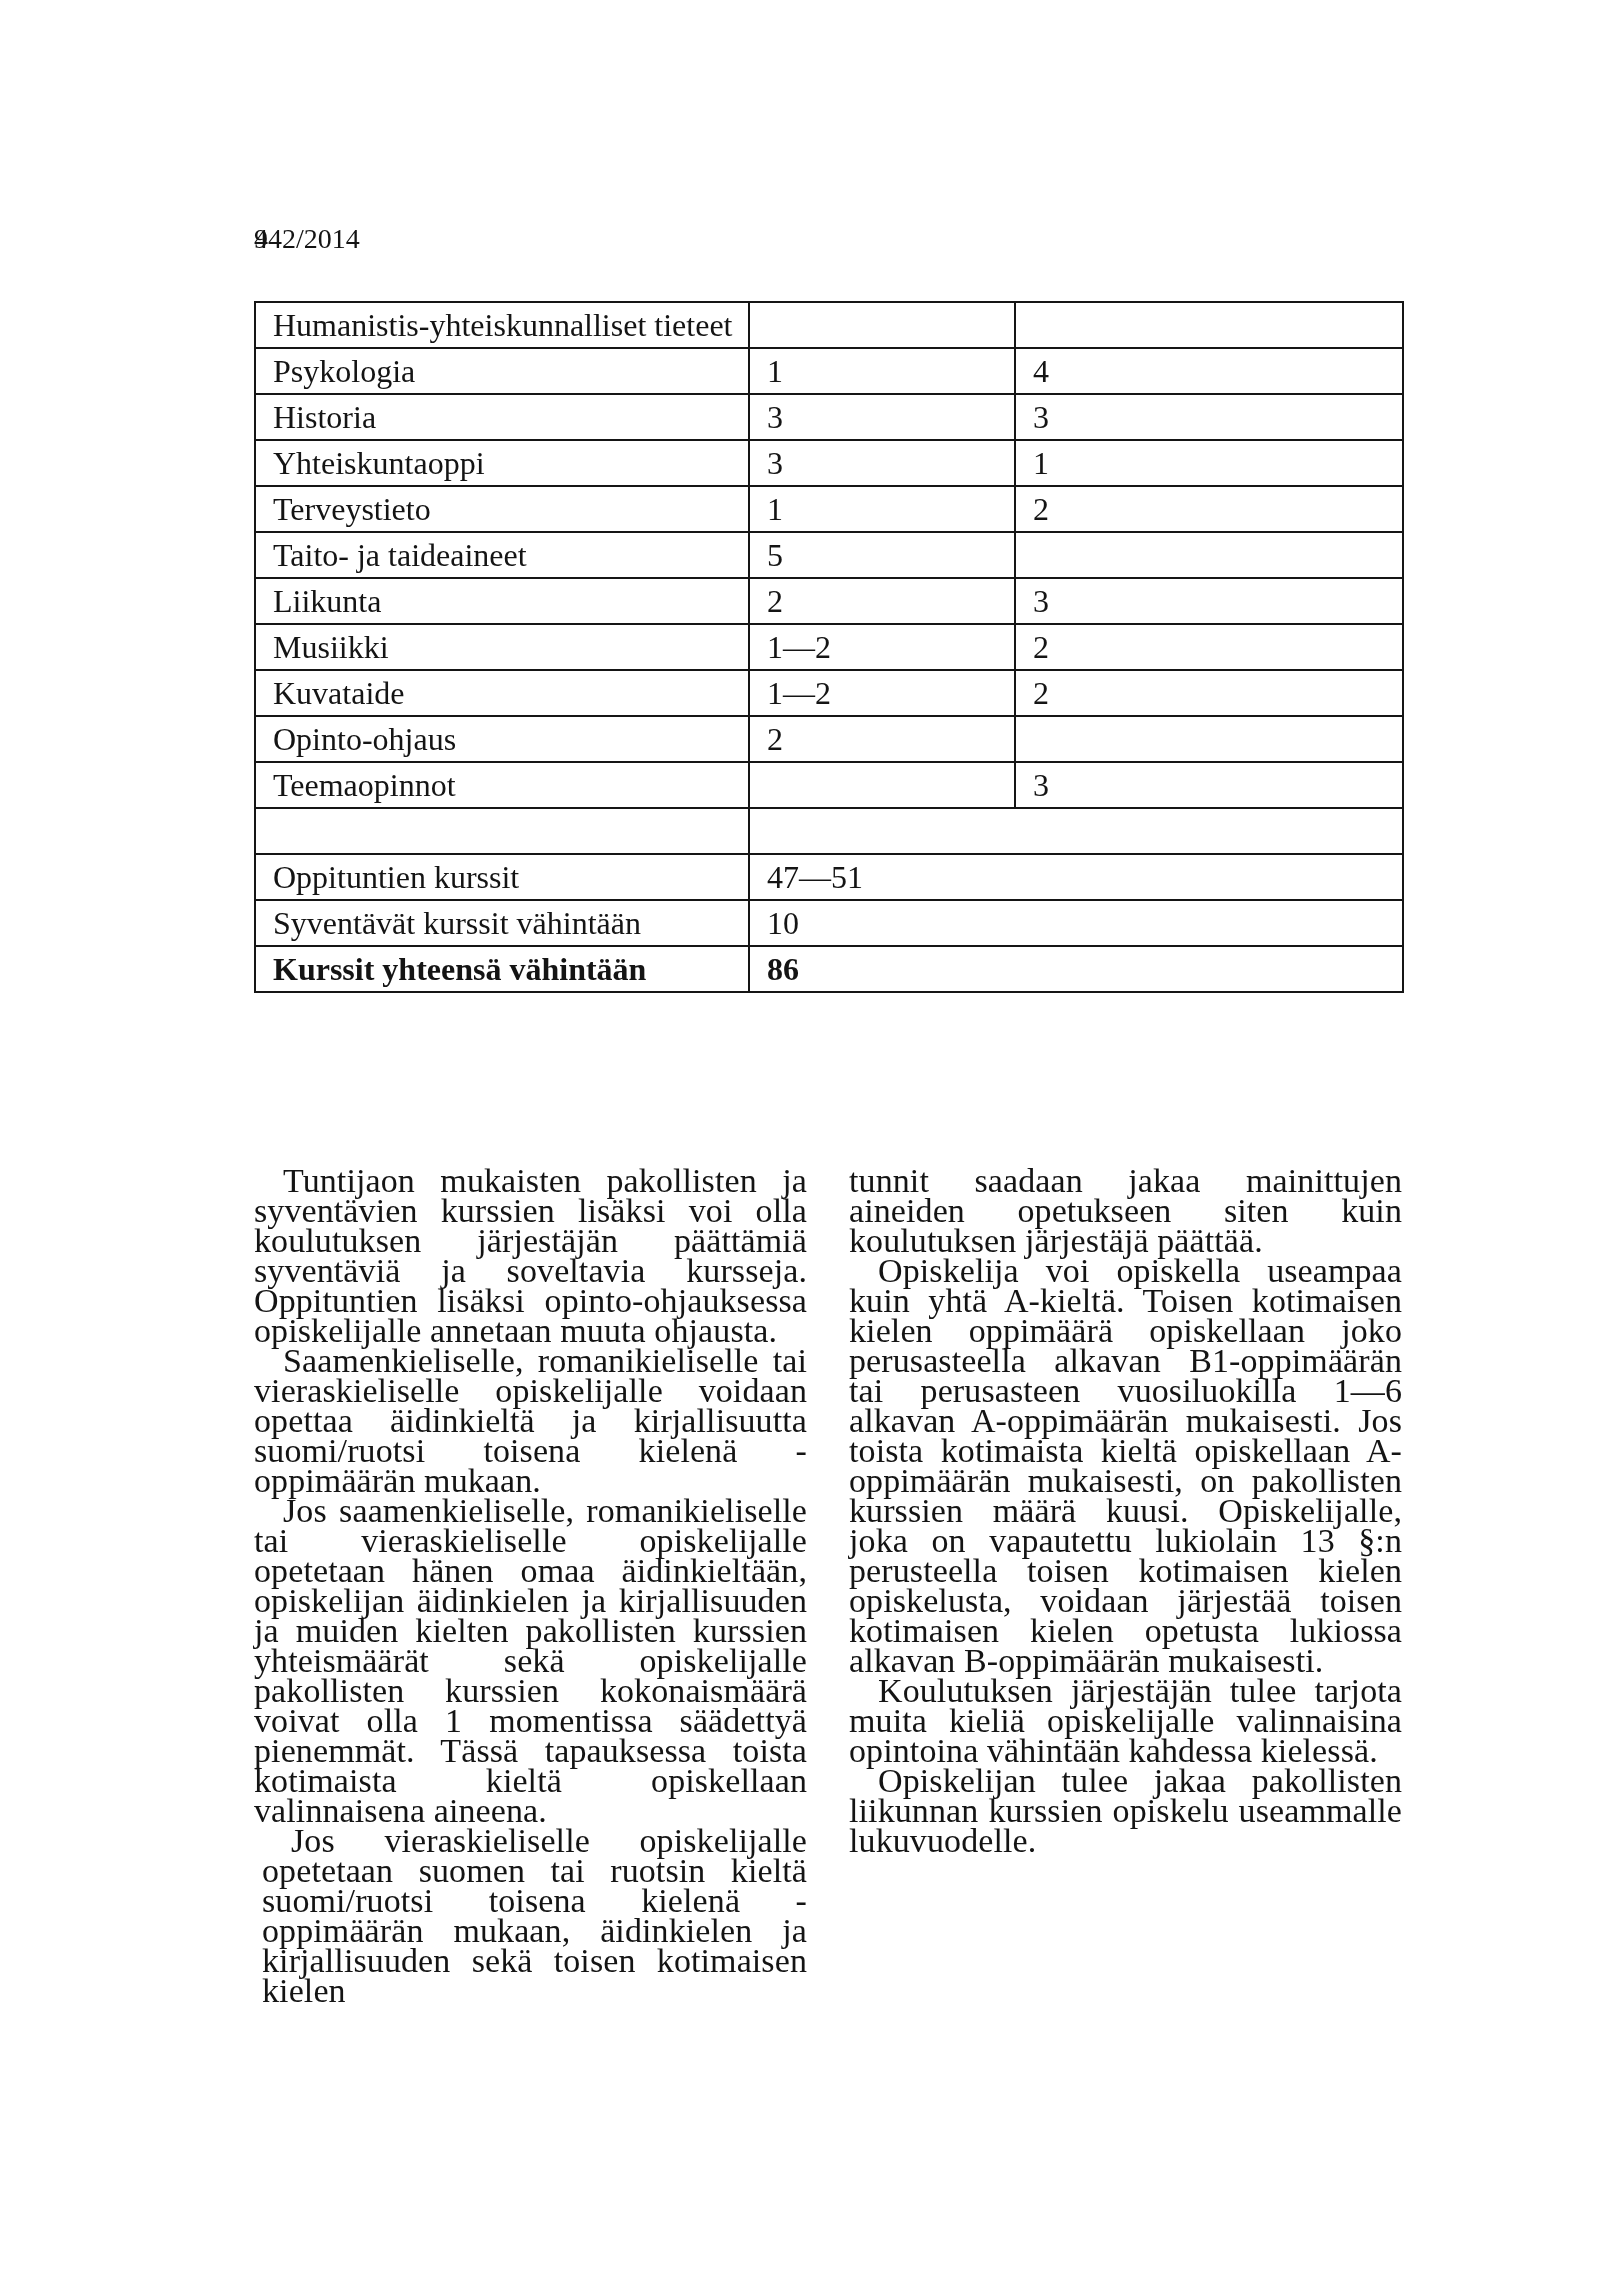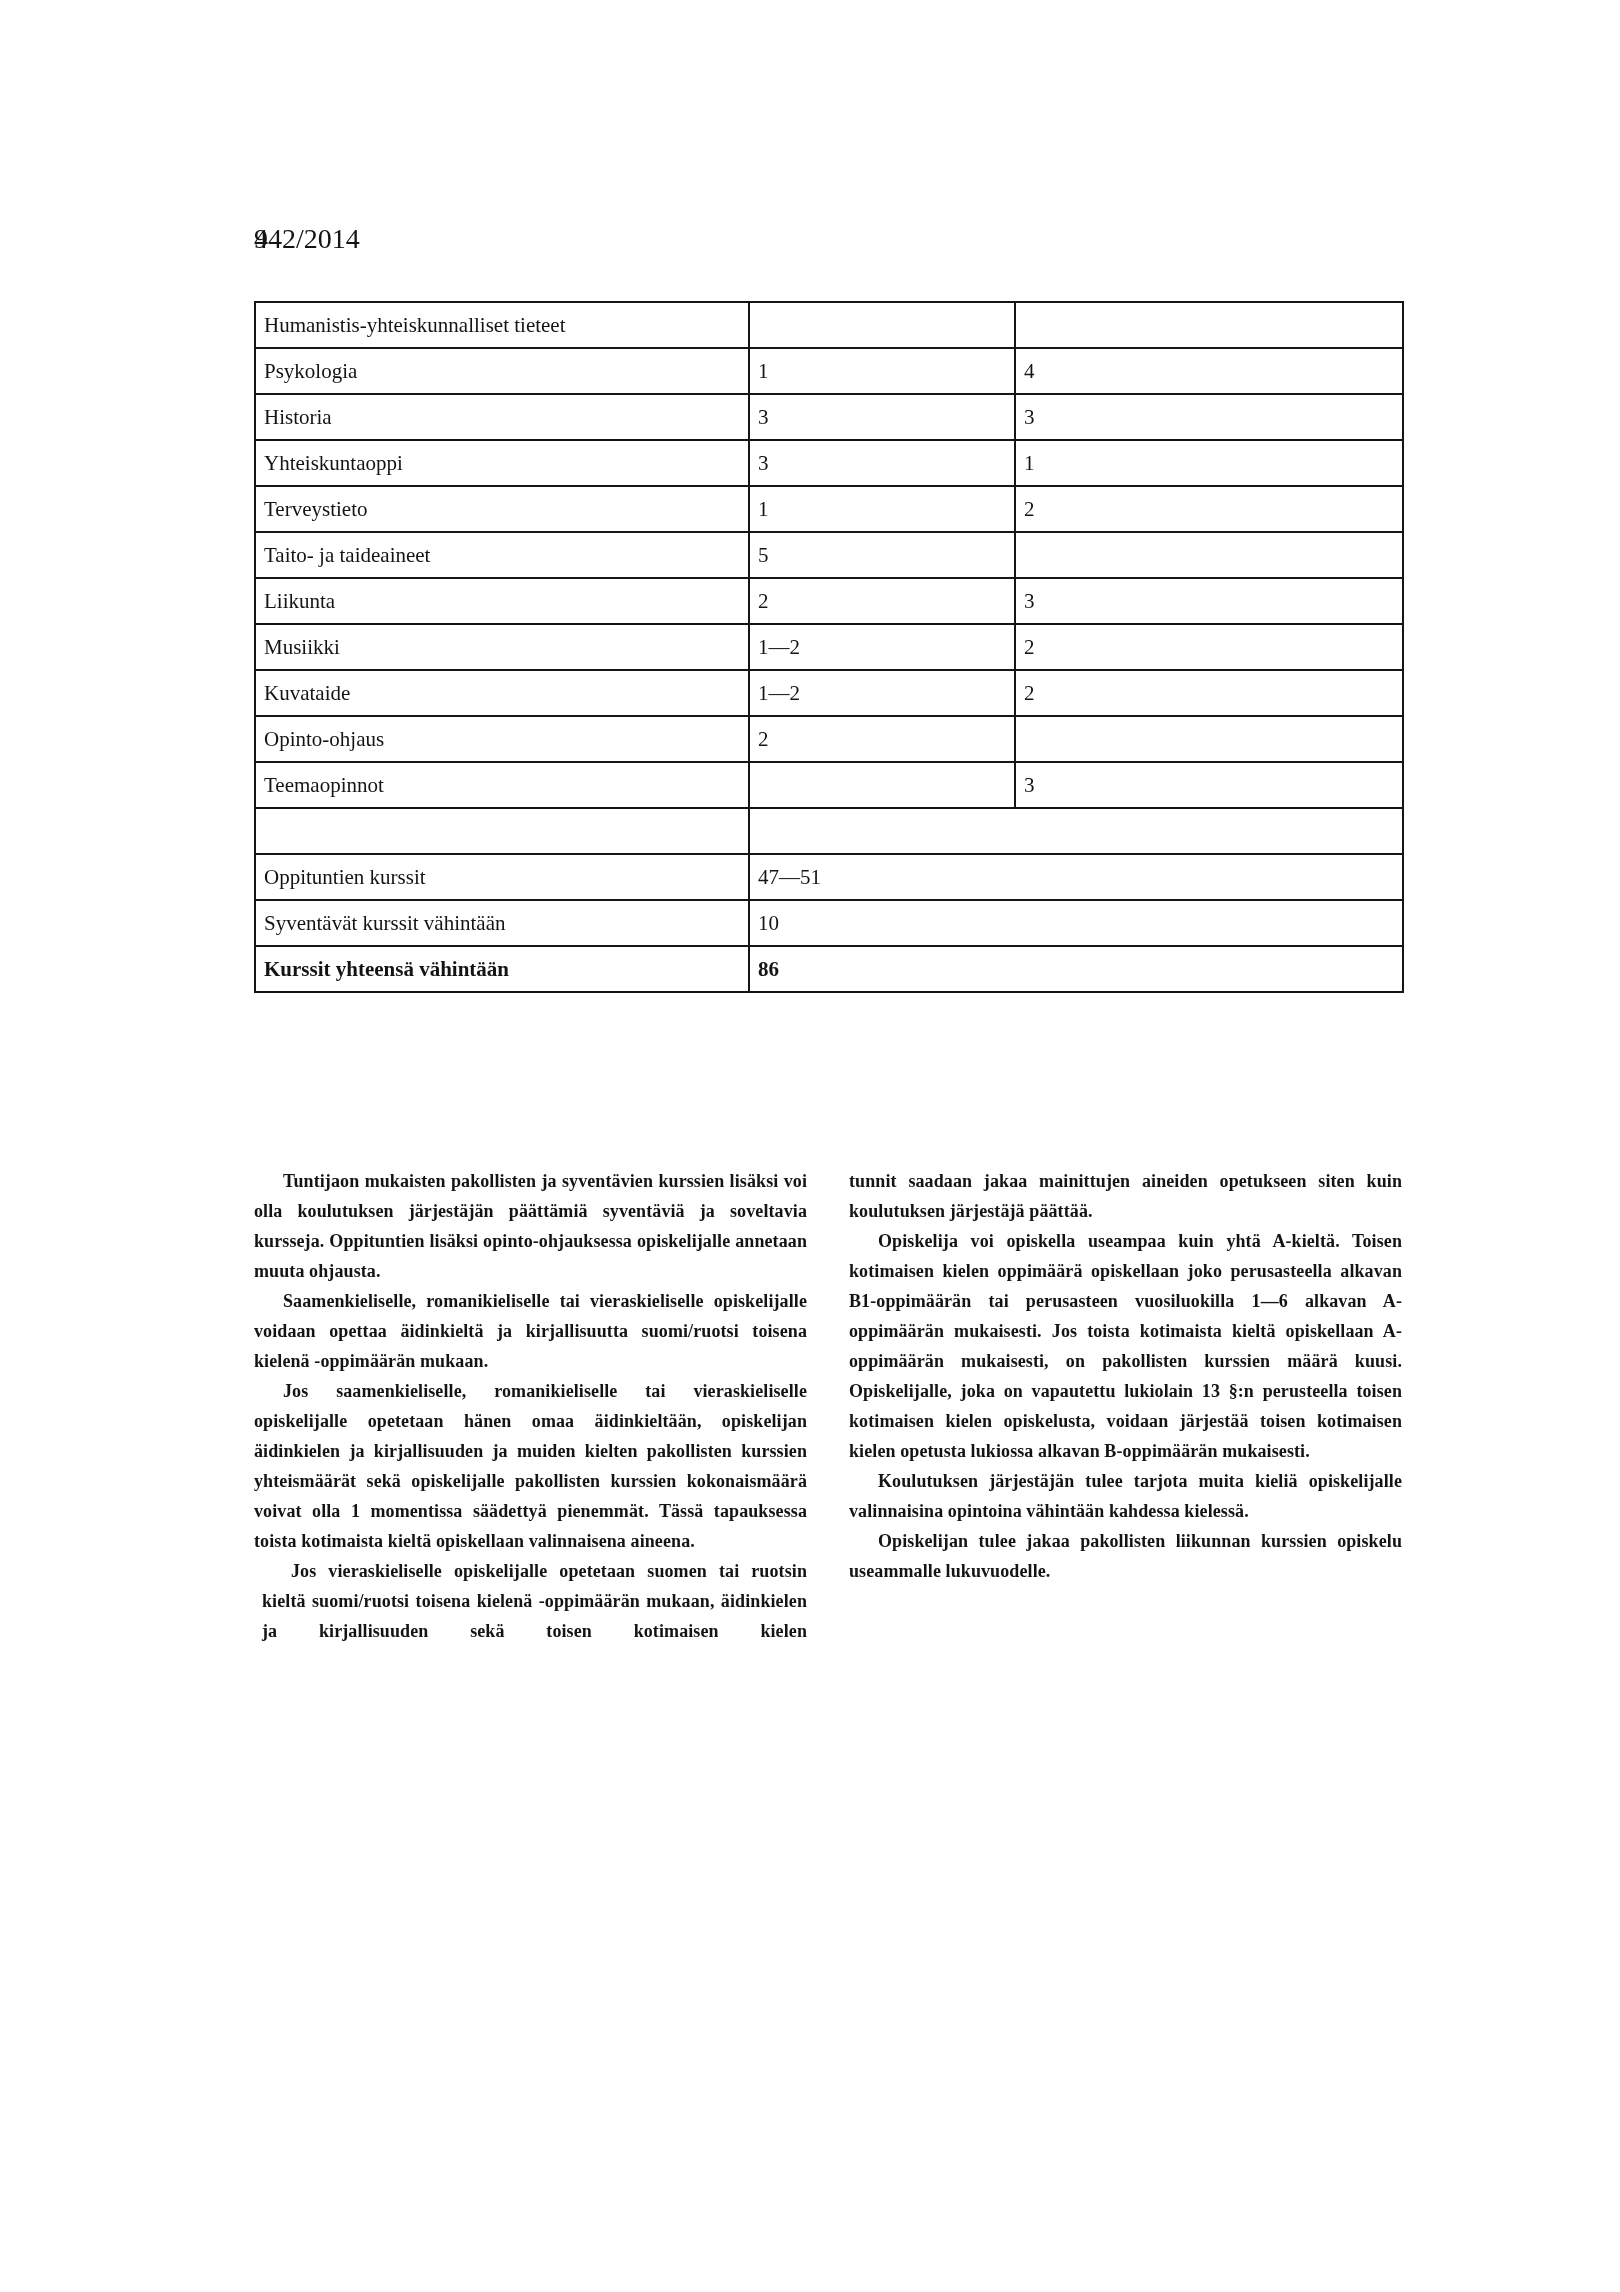--- a/index.html
+++ b/index.html
@@ -45,23 +45,23 @@
     width: 1148px;
     border-collapse: collapse;
     table-layout: fixed;
   }
   table.course-table td {
     border-top: 2.9px solid #151515;
     border-bottom: 2.9px solid #151515;
     border-left: 2px solid #151515;
     border-right: 2px solid #151515;
     height: 44px;
-    font-size: 21px;
+    font-size: 32px;
     line-height: 29px;
-    padding: 0 0 0 8px;
+    padding: 0 0 0 17px;
     vertical-align: middle;
     white-space: nowrap;
     overflow: hidden;
   }
   table.course-table col.c-label { width: 494px; }
   table.course-table col.c-val1  { width: 266px; }
   table.course-table col.c-val2  { width: 388px; }
   td.ind { padding-left: 120px; }
   td.num { padding-left: 15.7px; }
   tr.bold td { font-weight: bold; margin-top: 12px; }
@@ -70,25 +70,24 @@
   .columns {
     position: absolute;
     left: 254px;
     top: 1166px;
     width: 1148px;
     display: flex;
     gap: 42px;
   }
   .col {
     width: 553px;
-    font-size: 18px;
+    font-size: 34px;
     line-height: 30px;
     text-align: justify;
     letter-spacing: 0.1px;
-    font-weight: bold;
   }
   .col p {
     margin: 0;
     padding: 0;
   }
   .col p.indent { text-indent: 29px; }
   .col p.fill-last { text-align-last: justify; margin-left: 8px; }
 </style>
 </head>
 <body>

